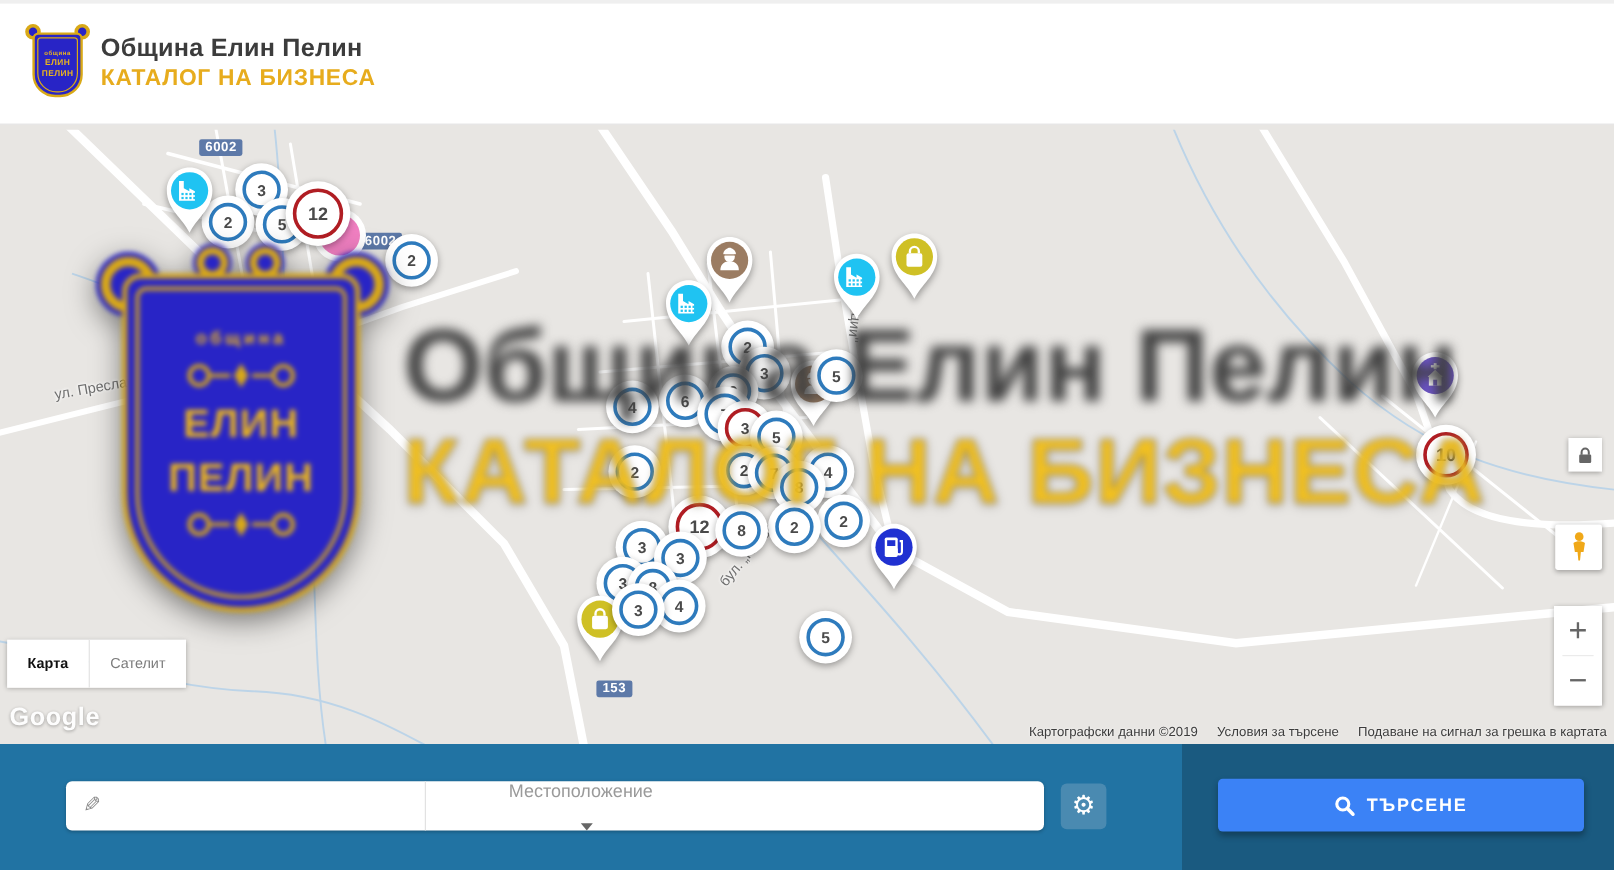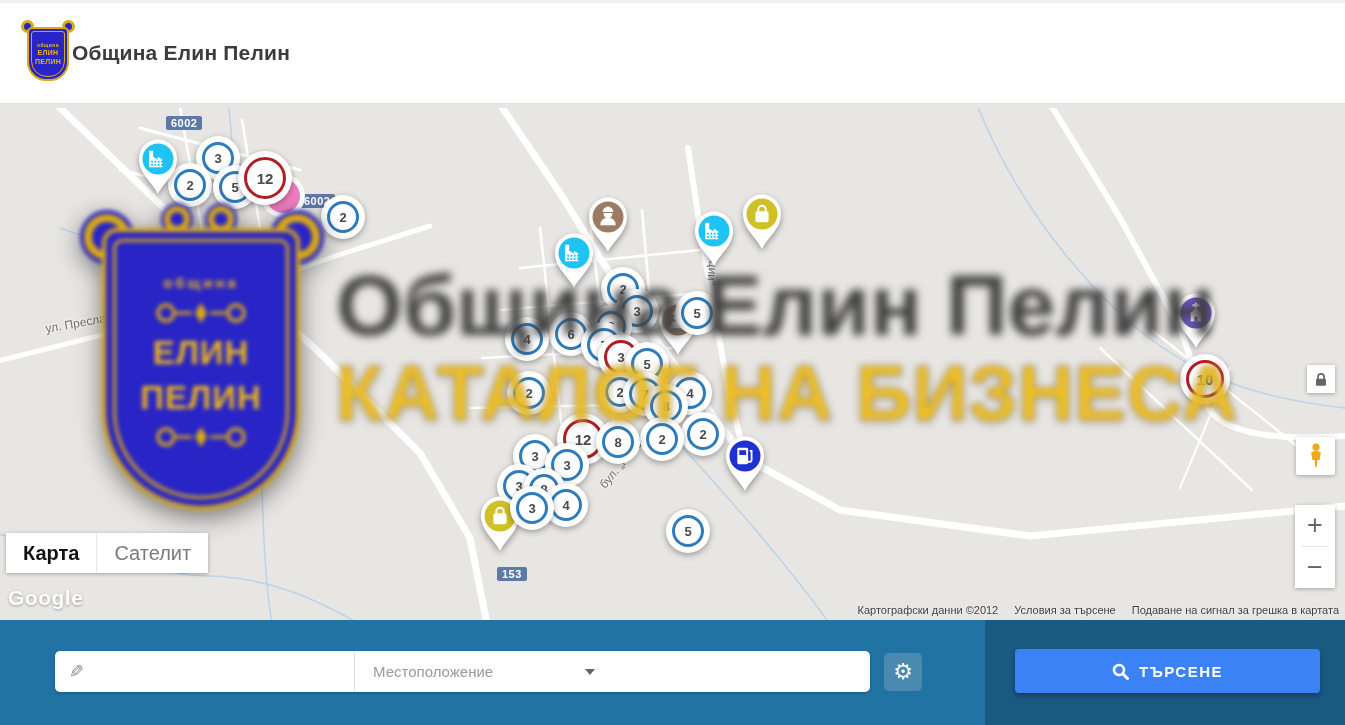--- a/index.html
+++ b/index.html
@@ -1,21 +1,21 @@
 <!DOCTYPE html>
 <html><head>
 <meta charset="utf-8">
 <style>
   html,body{margin:0;padding:0;background:#fff;}
   *{box-sizing:border-box;}
   .page{position:relative;width:1345px;height:725px;overflow:hidden;font-family:"Liberation Sans",sans-serif;background:#e8e6e3;}
 
   
   header{position:absolute;left:0;top:0;width:1345px;height:104px;background:#fff;border-top:3px solid #efefef;border-bottom:1px solid #e2e2e2;display:flex;align-items:center;justify-content:space-between;padding:0 24px;z-index:40;}
-  .brand{display:flex;align-items:center;cursor:pointer;}
+  .brand{display:flex;align-items:center;gap:12px;cursor:pointer;}
   .crest-small{position:relative;width:48px;height:60px;flex:0 0 auto;}
   .crest-small .cs-body{position:absolute;left:3px;top:4px;width:42px;height:54px;background:#2824c6;border:2px solid #d9a917;border-radius:5px 5px 19px 19px;display:flex;flex-direction:column;align-items:center;justify-content:center;gap:1px;}
   .crest-small .cs-body:after{content:"";position:absolute;inset:2px;border:1px solid #d9a917;border-radius:3px 3px 16px 16px;}
   .crest-small .cs-curl{position:absolute;top:-3px;width:13px;height:13px;border:3px solid #d9a917;background:#2824c6;border-radius:50%;}
   .crest-small .cs-curl.l{left:-3px;} .crest-small .cs-curl.r{right:-3px;}
   .cs-t{font-size:5px;font-weight:bold;color:#e9b41f;letter-spacing:.5px;}
   .cs-n{font-size:7px;font-weight:bold;color:#e9b41f;line-height:1.15;letter-spacing:.3px;}
   .brand-title{font-size:21px;font-weight:bold;color:#3c3c3c;letter-spacing:.2px;}
   .brand-subtitle{font-size:19px;font-weight:bold;color:#e7ac1d;letter-spacing:.6px;margin-top:2px;}
   nav{display:flex;align-items:center;gap:38px;}
@@ -44,21 +44,21 @@
   .wm-town{font-size:15px;font-weight:bold;color:#e9b41f;letter-spacing:3px;}
   .wm-name{font-size:33px;font-weight:bold;color:#e9b41f;line-height:1.08;letter-spacing:1px;}
 
   
   .wm-title{position:absolute;left:336px;top:154px;z-index:21;pointer-events:none;white-space:nowrap;}
   .wm-line1{font-size:86px;font-weight:bold;color:#404040;filter:blur(4.5px);line-height:1;}
   .wm-line2{font-size:77px;font-weight:bold;color:#f2c120;filter:blur(3px);line-height:1;margin-top:7px;letter-spacing:1px;-webkit-text-stroke:2px rgba(40,40,90,.30);text-shadow:0 2px 8px rgba(0,0,0,.25);}
 
   
   .maptype{position:absolute;left:6px;top:425px;display:flex;box-shadow:0 1px 4px rgba(0,0,0,.3);z-index:30;}
-  .maptype button{border:none;background:#fff;height:40px;font-size:20px;cursor:pointer;padding:0 17px;font-family:inherit;}
+  .maptype button{border:none;background:#fff;height:40px;font-size:12px;cursor:pointer;padding:0 17px;font-family:inherit;}
   .maptype .active{font-weight:bold;color:#111;}
   .maptype .inactive{color:#7b7b7b;border-left:1px solid #e6e6e6;}
   .glogo{position:absolute;left:8px;top:478px;color:#fff;font-weight:bold;font-size:21px;letter-spacing:.5px;text-shadow:0 1px 3px rgba(0,0,0,.35);opacity:.95;z-index:30;cursor:pointer;}
   .attrib{position:absolute;right:6px;bottom:4px;display:flex;gap:16px;font-size:11px;color:#3c3c3c;z-index:30;text-shadow:0 0 2px #fff;}
   .attrib a{color:#3c3c3c;text-decoration:none;cursor:pointer;}
   .lockbtn{position:absolute;left:1307px;top:257px;width:28px;height:28px;background:#fff;border:none;box-shadow:0 1px 4px rgba(0,0,0,.3);cursor:pointer;display:flex;align-items:center;justify-content:center;z-index:30;}
   .pegman{position:absolute;left:1296px;top:329px;width:39px;height:38px;background:#fff;border:none;border-radius:2px;box-shadow:0 1px 4px rgba(0,0,0,.3);cursor:pointer;display:flex;align-items:center;justify-content:center;z-index:30;}
   .zoomctl{position:absolute;left:1295px;top:397px;width:40px;background:#fff;border-radius:2px;box-shadow:0 1px 4px rgba(0,0,0,.3);z-index:30;display:flex;flex-direction:column;align-items:center;}
   .zoomctl button{border:none;background:#fff;width:40px;height:41px;font-size:27px;color:#666;cursor:pointer;line-height:1;font-family:inherit;}
   .zc-div{width:26px;height:1px;background:#e6e6e6;}
@@ -68,21 +68,21 @@
   .sb-left{width:985px;height:100%;background:#2173a3;position:relative;}
   .sb-right{width:360px;height:100%;background:#1a5a80;position:relative;}
   .sb-group{position:absolute;left:55px;top:31px;height:41px;width:815px;background:#fff;border-radius:5px;display:flex;box-shadow:0 1px 3px rgba(0,0,0,.25);}
   .sb-field{height:100%;display:flex;align-items:center;position:relative;}
   .sb-keyword{width:300px;border-right:1px solid #e2e2e2;padding-left:14px;}
   .pencil{display:inline-block;color:#8a8a8a;font-size:18px;transform:scaleX(-1);font-family:"DejaVu Sans",sans-serif;}
   .sb-keyword input{border:none;outline:none;flex:1;font-size:15px;color:#333;padding:0 10px;font-family:inherit;background:transparent;}
   .sb-keyword input::placeholder{color:#9a9a9a;}
   .sb-select{padding:0 18px;font-size:15px;color:#9a9a9a;cursor:pointer;justify-content:space-between;}
   .sb-cat{width:255px;border-right:1px solid #e2e2e2;}
-  .sb-loc{width:258px;border-radius:0 5px 5px 0;}
+  .sb-loc{width:258px;border-radius:0 5px 5px 0;flex-direction:column;}
   .caret{width:0;height:0;border-left:5px solid transparent;border-right:5px solid transparent;border-top:6px solid #666;margin-left:10px;}
   .gearbtn{position:absolute;left:884px;top:33px;width:38px;height:38px;background:#4a8ab1;border:none;border-radius:5px;cursor:pointer;display:flex;align-items:center;justify-content:center;}
   .gear{color:#fff;font-size:22px;font-family:"DejaVu Sans",sans-serif;line-height:1;}
   .searchbtn{position:absolute;left:30px;top:29px;width:305px;height:44px;background:#3b82f6;border:none;border-radius:4px;cursor:pointer;display:flex;align-items:center;justify-content:center;gap:10px;box-shadow:0 3px 5px rgba(0,0,0,.3);}
   .searchbtn span{color:#fff;font-weight:bold;font-size:15px;letter-spacing:1.5px;font-family:inherit;}
 </style>
 </head>
 <body>
 
 <div class="page">
@@ -93,20 +93,21 @@
         <div class="cs-curl l"></div>
         <div class="cs-curl r"></div>
         <div class="cs-body">
           <span class="cs-t">община</span>
           <span class="cs-n">ЕЛИН</span>
           <span class="cs-n">ПЕЛИН</span>
         </div>
       </div>
       <div class="brand-text">
         <div class="brand-title">Община Елин Пелин</div>
+        <div class="brand-subtitle">КАТАЛОГ НА БИЗНЕСА</div>
       </div>
     </div>
   </header>
 
   <div class="map">
     <svg class="roads" width="1345" height="512" viewBox="0 0 1345 512">
       <g stroke="#ffffff" fill="none" stroke-linecap="round">
         <path d="M52,-8 L200,135 L325,250 L420,345 L470,430 L487,516" stroke-width="7"></path>
         <path d="M497,-8 L560,85 L600,150 L640,210 L700,290 L745,350 L840,402 L1030,428 L1345,398" stroke-width="7"></path>
         <path d="M688,40 L700,120 L712,190 L728,280 L745,350" stroke-width="6"></path>
@@ -384,21 +385,21 @@
       <div class="wm-line1">Община Елин Пелин</div>
       <div class="wm-line2">КАТАЛОГ НА БИЗНЕСА</div>
     </div>
 
     <div class="maptype">
       <button class="active">Карта</button>
       <button class="inactive">Сателит</button>
     </div>
     <div class="glogo">Google</div>
     <div class="attrib">
-      <span>Картографски данни ©2012</span>
+      <span>Картографски данни ©2019</span>
       <a>Условия за търсене</a>
       <a>Подаване на сигнал за грешка в картата</a>
     </div>
     <button class="lockbtn">
       <svg width="14" height="15" viewBox="0 0 14 15">
         <path d="M4,7 V4.8 a3,3 0 0 1 6,0 V7" fill="none" stroke="#666" stroke-width="1.7"></path>
         <rect x="2" y="6.8" width="10" height="7" rx="1" fill="#666"></rect>
       </svg>
     </button>
     <button class="pegman">

